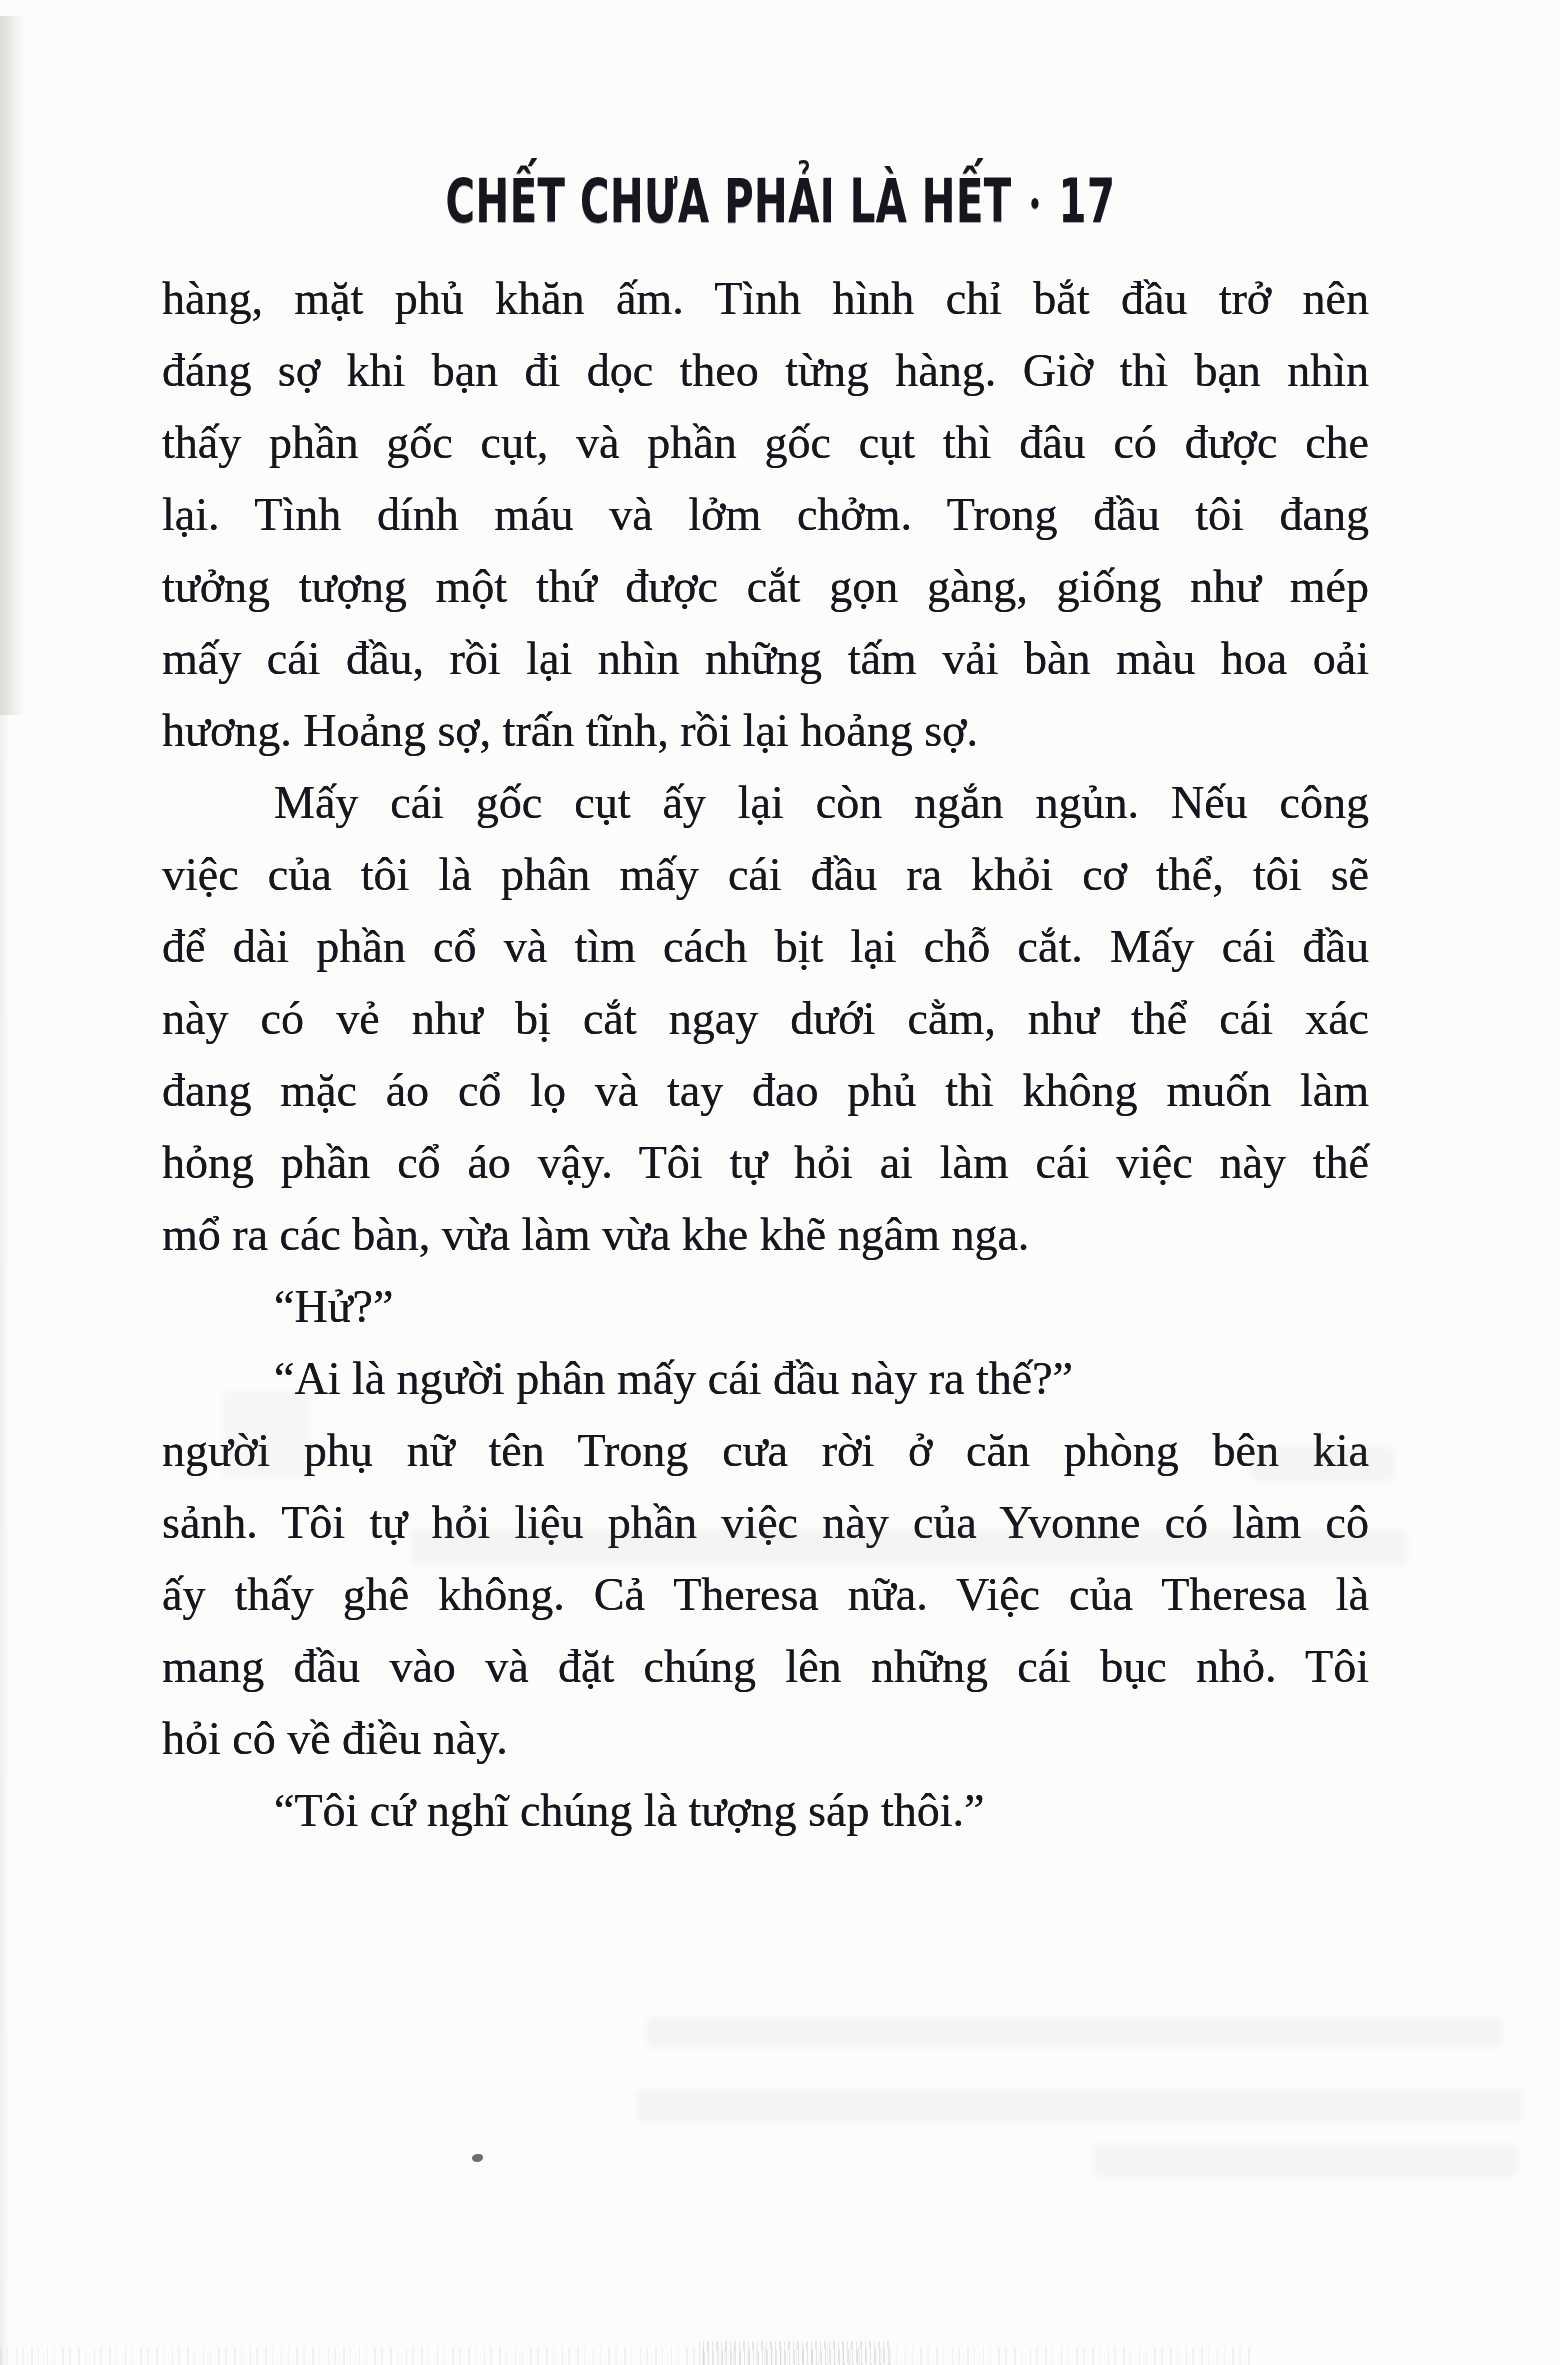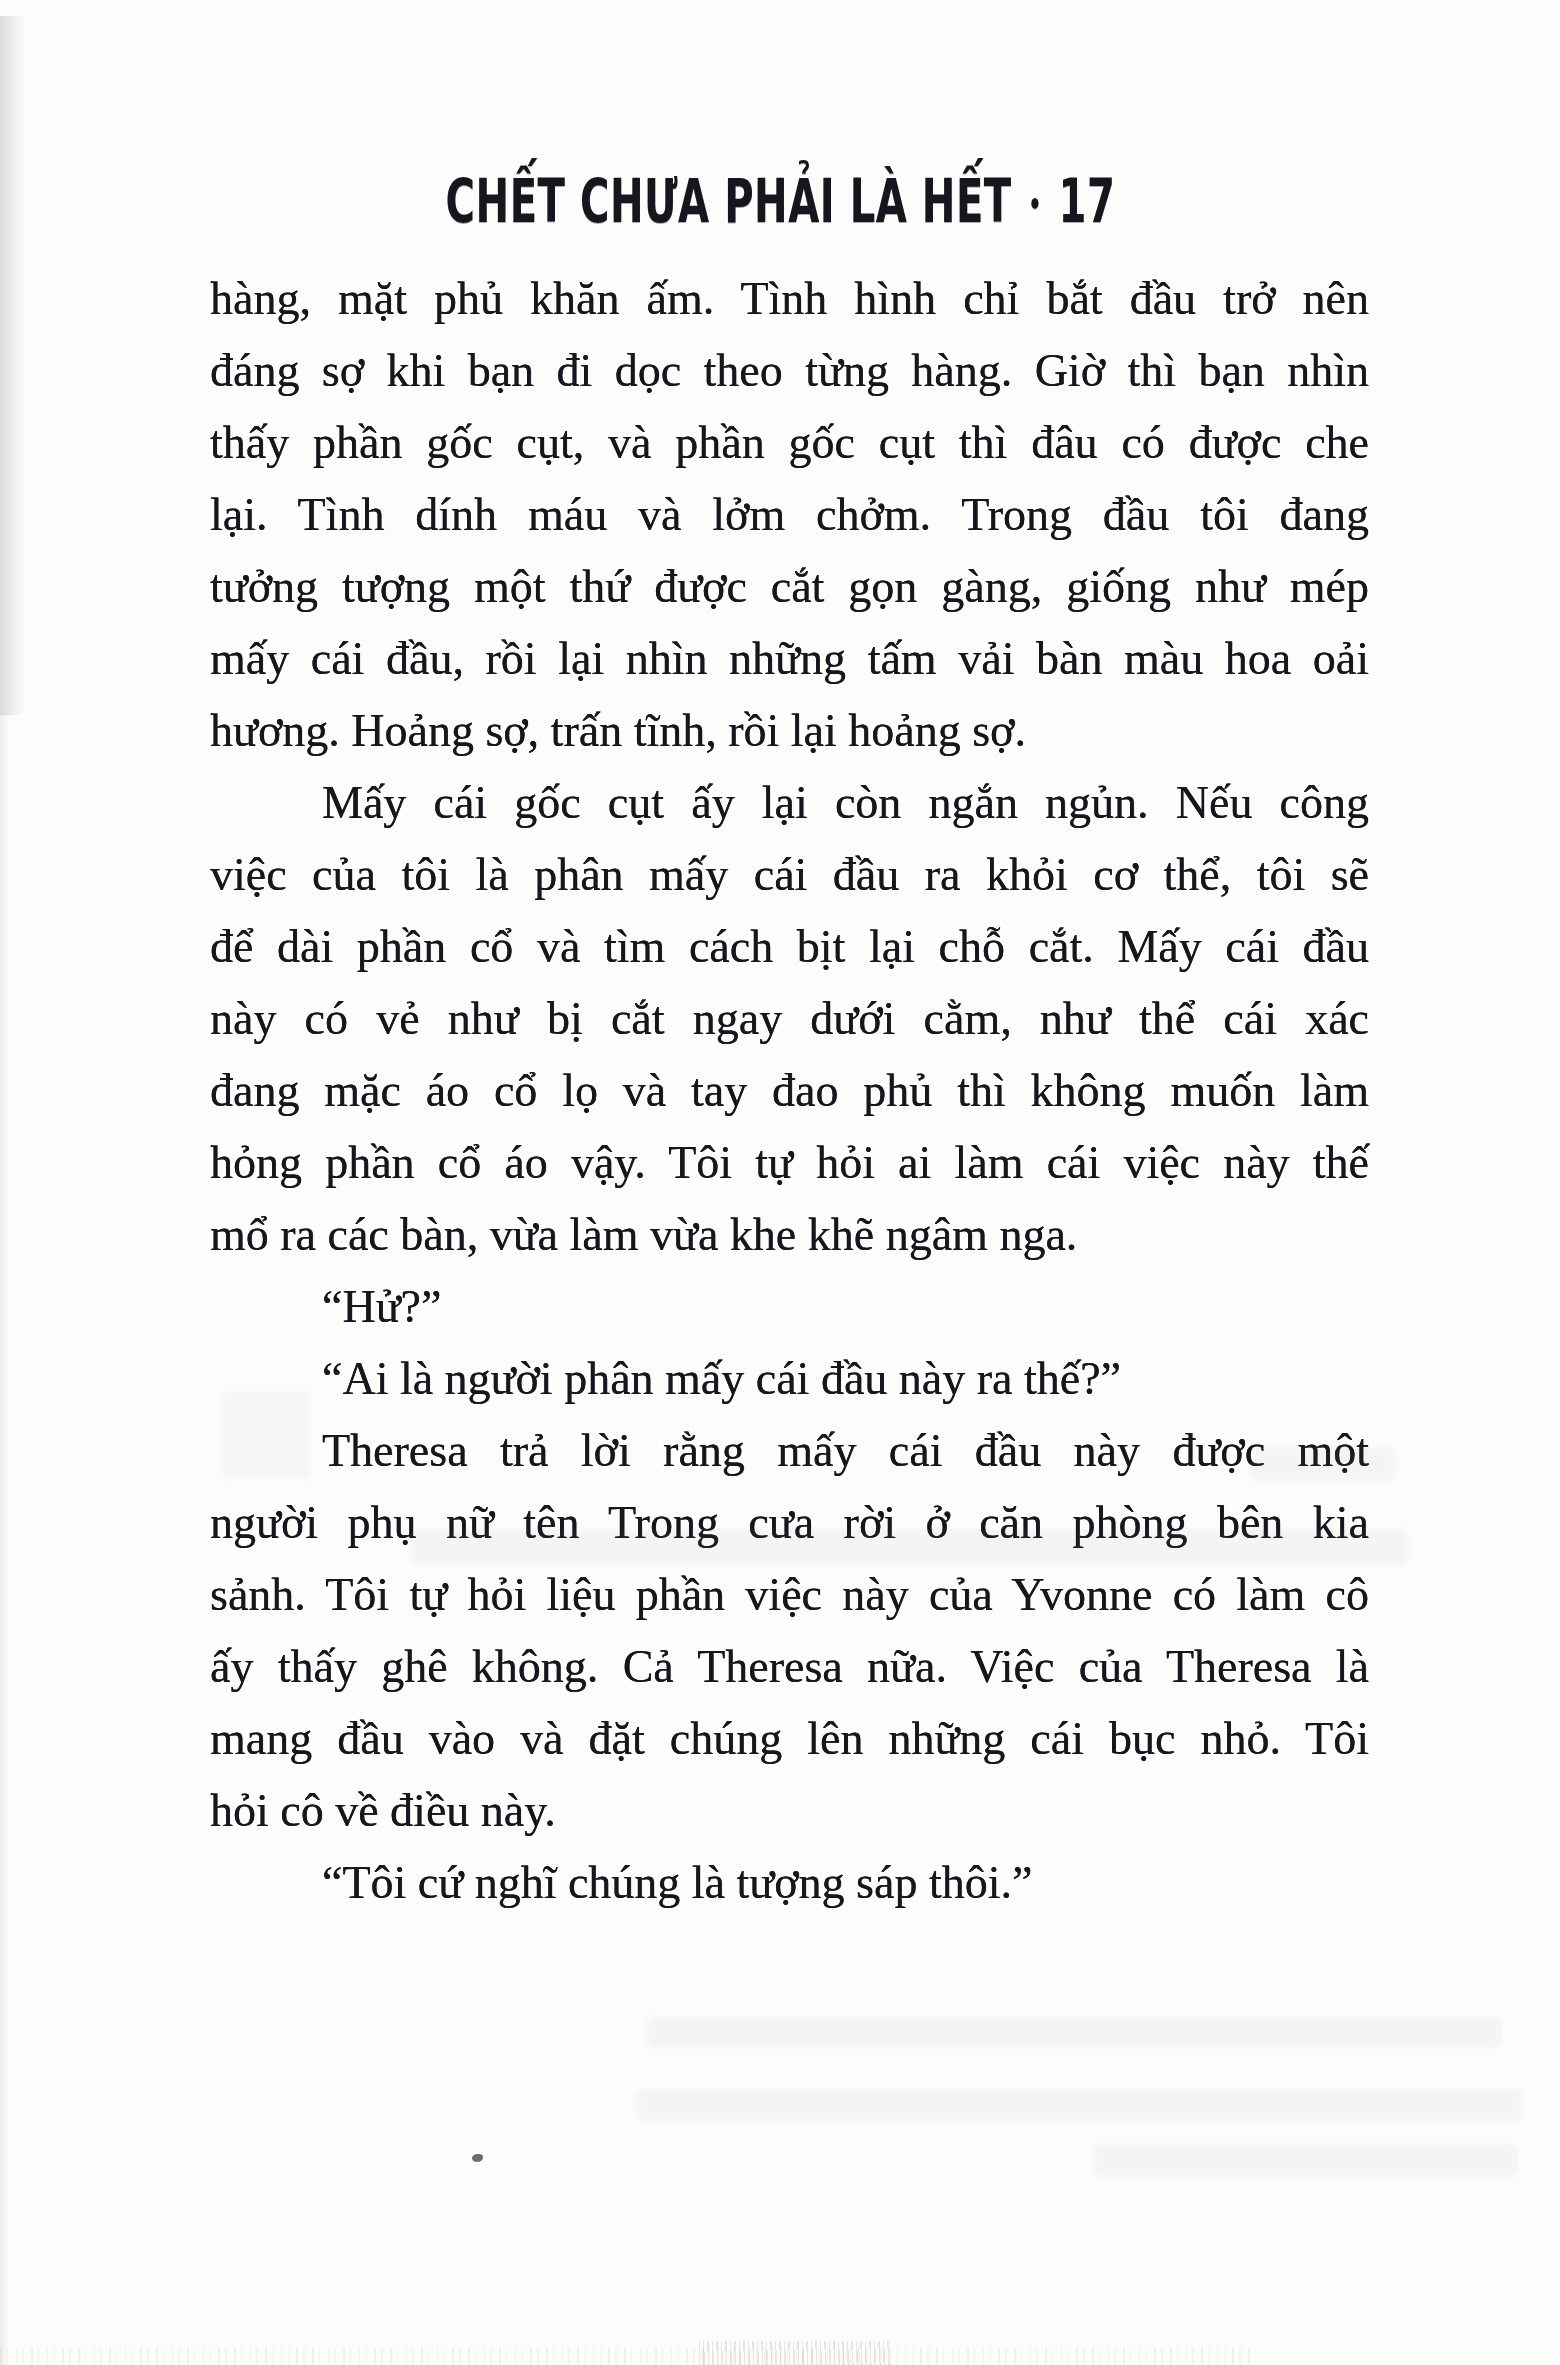--- a/index.html
+++ b/index.html
@@ -83,21 +83,20 @@
     font-size:46px;line-height:72px;
     color:var(--ink);
     text-shadow:0 0 0.4px rgba(22,22,30,.85), 0.3px 0.3px 0.4px rgba(22,22,30,.35);
   }
   .line{
     text-align:justify;
     text-align-last:justify;
     height:72px;
     overflow:visible;
     white-space:normal;
-    margin-left:48px;
   }
   .line.para-end{text-align-last:left;}
   .line.indent{text-indent:112px;}
 </style>
 </head>
 <body>
 
 <div class="page">
 
   <div class="edge-left"></div>
@@ -117,21 +116,20 @@
       <div class="line para-end">hương. Hoảng sợ, trấn tĩnh, rồi lại hoảng sợ.</div>
       <div class="line indent">Mấy cái gốc cụt ấy lại còn ngắn ngủn. Nếu công</div>
       <div class="line">việc của tôi là phân mấy cái đầu ra khỏi cơ thể, tôi sẽ</div>
       <div class="line">để dài phần cổ và tìm cách bịt lại chỗ cắt. Mấy cái đầu</div>
       <div class="line">này có vẻ như bị cắt ngay dưới cằm, như thể cái xác</div>
       <div class="line">đang mặc áo cổ lọ và tay đao phủ thì không muốn làm</div>
       <div class="line">hỏng phần cổ áo vậy. Tôi tự hỏi ai làm cái việc này thế</div>
       <div class="line para-end">mổ ra các bàn, vừa làm vừa khe khẽ ngâm nga.</div>
       <div class="line indent para-end">“Hử?”</div>
       <div class="line indent para-end">“Ai là người phân mấy cái đầu này ra thế?”</div>
-      <div class="line indent">Theresa trả lời rằng mấy cái đầu này được một</div>
       <div class="line">người phụ nữ tên Trong cưa rời ở căn phòng bên kia</div>
       <div class="line">sảnh. Tôi tự hỏi liệu phần việc này của Yvonne có làm cô</div>
       <div class="line">ấy thấy ghê không. Cả Theresa nữa. Việc của Theresa là</div>
       <div class="line">mang đầu vào và đặt chúng lên những cái bục nhỏ. Tôi</div>
       <div class="line para-end">hỏi cô về điều này.</div>
       <div class="line indent para-end">“Tôi cứ nghĩ chúng là tượng sáp thôi.”</div>
     </div>
 
   <div class="ghost g1"></div>
   <div class="ghost g2"></div>

